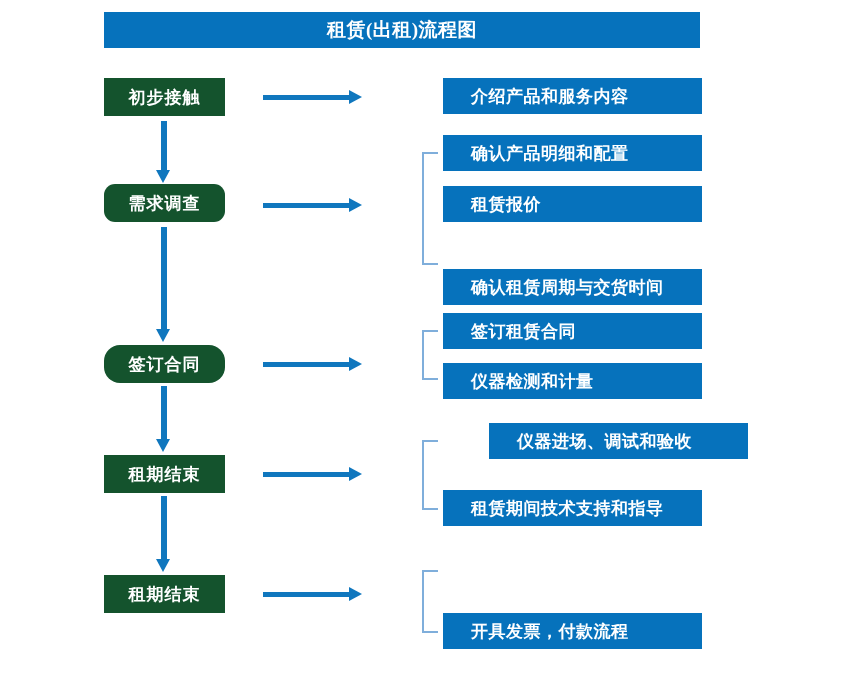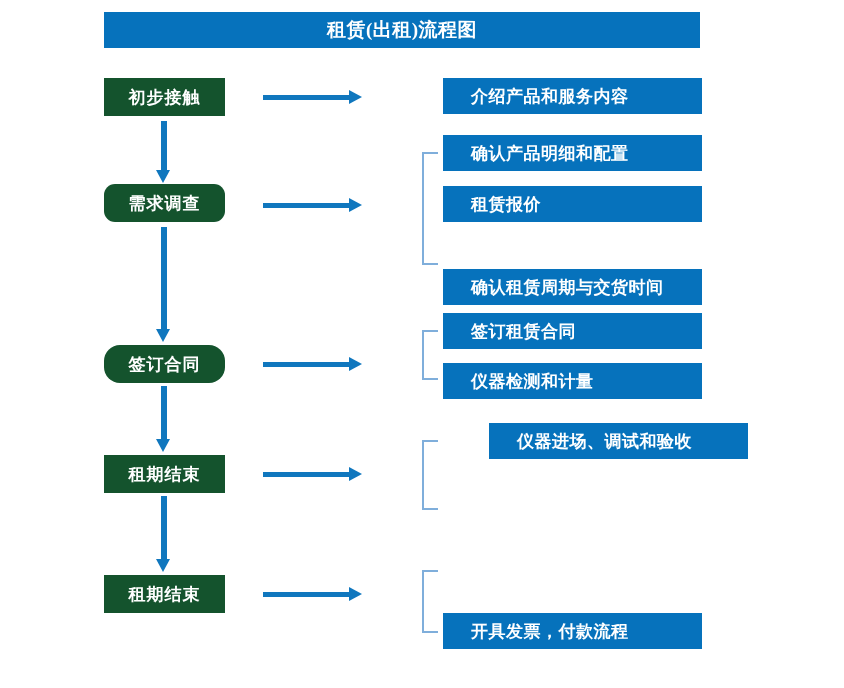--- a/index.html
+++ b/index.html
@@ -187,15 +187,16 @@
   <div class="bracket" style="top:440px; height:70px;"></div>
   <div class="bracket" style="top:570px; height:63px;"></div>
 
   <div class="detail-box" style="top:78px;">介绍产品和服务内容</div>
   <div class="detail-box" style="top:135px;">确认产品明细和配置</div>
   <div class="detail-box" style="top:186px;">租赁报价</div>
   <div class="detail-box" style="top:246px;margin-top:23px;">确认租赁周期与交货时间</div>
   <div class="detail-box" style="top:313px;">签订租赁合同</div>
   <div class="detail-box" style="top:363px;">仪器检测和计量</div>
   <div class="detail-box" style="top:423px;margin-left:46px;">仪器进场、调试和验收</div>
+  <div class="detail-box" style="top:490px;">租赁期间技术支持和指导</div>
   <div class="detail-box" style="top:613px;">开具发票，付款流程</div>
 
 </div>
 
 </body></html>

